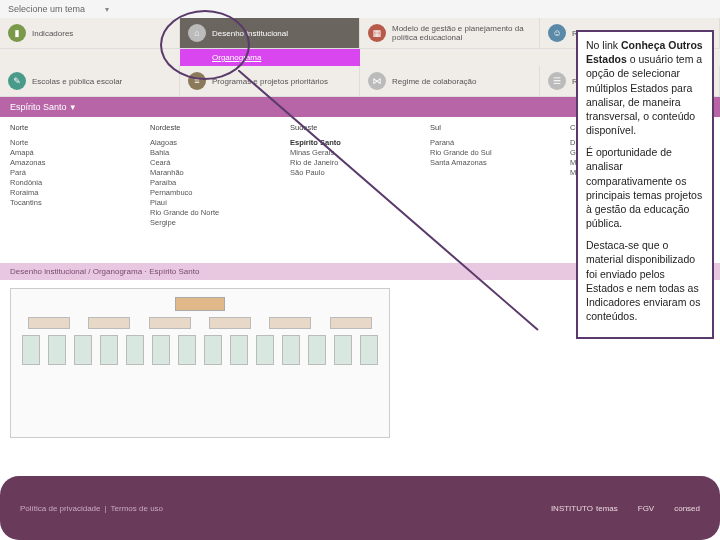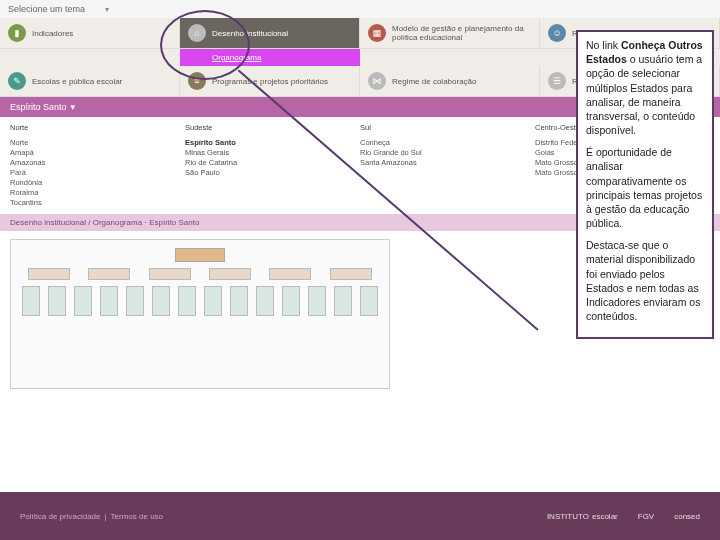--- a/index.html
+++ b/index.html
@@ -17,29 +17,29 @@
   .nav-icon.brown { background: #8a7a5a; }
   .sub-row { display: flex; background: #f0ede8; }
   .sub-item { flex: 1; padding: 4px 8px 4px 32px; font-size: 8px; color: #555; }
   .sub-item.dark { background: #d946ef; color: #fff; text-decoration: underline; }
   .state-bar { background: #b865a8; color: #fff; padding: 5px 10px; font-size: 9px; display: flex; align-items: center; gap: 4px; }
   .region-table { display: flex; padding: 6px 10px; background: #fff; font-size: 7.5px; color: #555; }
   .region-col { flex: 1; }
   .region-col .hdr { font-weight: normal; margin-bottom: 6px; color: #444; }
   .region-col div { margin-bottom: 1px; cursor: pointer; }
   .region-col .sel { font-weight: bold; color: #333; }
-  .bc-bar { background: #e8c8e0; color: #7a4a70; padding: 4px 10px; font-size: 8px; }
+  .bc-bar { background: #e8c8e0; color: #7a4a70; padding: 4px 10px; font-size: 8px; margin-top: 29px; }
   .org-area { padding: 8px 10px; height: 160px; position: relative; }
   .org-box { border: 1px solid #ccc; width: 380px; height: 150px; background: #fafafa; position: relative; padding: 8px; overflow: hidden; }
   .org-top { width: 50px; height: 14px; background: #e0b88a; border: 1px solid #aaa; margin: 0 auto 6px; }
   .org-row { display: flex; justify-content: space-around; margin-bottom: 6px; }
   .org-node { width: 42px; height: 12px; background: #e8d8c8; border: 1px solid #bbb; }
   .org-leaf-row { display: flex; justify-content: space-around; gap: 2px; }
   .org-leaf { width: 18px; height: 30px; background: #d8e8e0; border: 1px solid #bbb; }
-  .footer { position: absolute; bottom: 0; left: 0; right: 0; height: 48px; background: #6a3a5a; display: flex; align-items: center; justify-content: space-between; padding: 0 20px; color: #c8a8c0; font-size: 8px; }
+  .footer { position: absolute; bottom: 0; left: 0; right: 0; height: 64px; background: #6a3a5a; display: flex; align-items: center; justify-content: space-between; padding: 0 20px; color: #c8a8c0; font-size: 8px; border-radius: 19px; }
   .footer-links { display: flex; gap: 4px; }
   .footer-logos { display: flex; gap: 20px; align-items: center; color: #e8d8e0; font-size: 8px; }
   .logo-box { display: flex; align-items: center; gap: 3px; }
   .callout { position: absolute; top: 30px; right: 6px; width: 138px; border: 2px solid #5a3a6a; background: #fff; padding: 6px 8px; font-size: 10.5px; line-height: 1.35; color: #222; z-index: 50; }
   .callout p { margin-bottom: 8px; }
   .callout strong { font-weight: bold; }
   .circle-overlay { position: absolute; top: 10px; left: 160px; width: 90px; height: 70px; border: 2px solid #5a3a6a; border-radius: 50%; z-index: 40; pointer-events: none; }
   .pointer-line { position: absolute; top: 70px; left: 238px; width: 310px; height: 280px; z-index: 39; pointer-events: none; }
 </style>
 </head>
@@ -105,29 +105,41 @@
     <div class="hdr">Norte</div>
     <div>Norte</div>
     <div>Amapá</div>
     <div>Amazonas</div>
     <div>Pará</div>
     <div>Rondônia</div>
     <div>Roraima</div>
     <div>Tocantins</div>
   </div>
   <div class="region-col">
+    <div class="hdr">Nordeste</div>
+    <div>Alagoas</div>
+    <div>Bahia</div>
+    <div>Ceará</div>
+    <div>Maranhão</div>
+    <div>Paraíba</div>
+    <div>Pernambuco</div>
+    <div>Piauí</div>
+    <div>Rio Grande do Norte</div>
+    <div>Sergipe</div>
+  </div>
+  <div class="region-col">
     <div class="hdr">Sudeste</div>
     <div class="sel">Espírito Santo</div>
     <div>Minas Gerais</div>
-    <div>Rio de Catarina</div>
+    <div>Rio de Janeiro</div>
     <div>São Paulo</div>
   </div>
   <div class="region-col">
     <div class="hdr">Sul</div>
-    <div>Conheça</div>
+    <div>Paraná</div>
     <div>Rio Grande do Sul</div>
     <div>Santa Amazonas</div>
   </div>
   <div class="region-col">
     <div class="hdr">Centro-Oeste</div>
     <div>Distrito Federal</div>
     <div>Goiás</div>
     <div>Mato Grosso</div>
     <div>Mato Grosso do Sul</div>
   </div>
@@ -169,21 +181,21 @@
 
 <div class="footer">
   <div class="footer-links">
     <span>Política de privacidade</span>
     <span> | </span>
     <span>Termos de uso</span>
   </div>
   <div class="footer-logos">
     <div class="logo-box">
       <span>INSTITUTO</span>
-      <span>escolar</span>
+      <span>temas</span>
     </div>
     <div class="logo-box">
       <span>FGV</span>
     </div>
     <div class="logo-box">
       <span>consed</span>
     </div>
   </div>
 </div>
 

